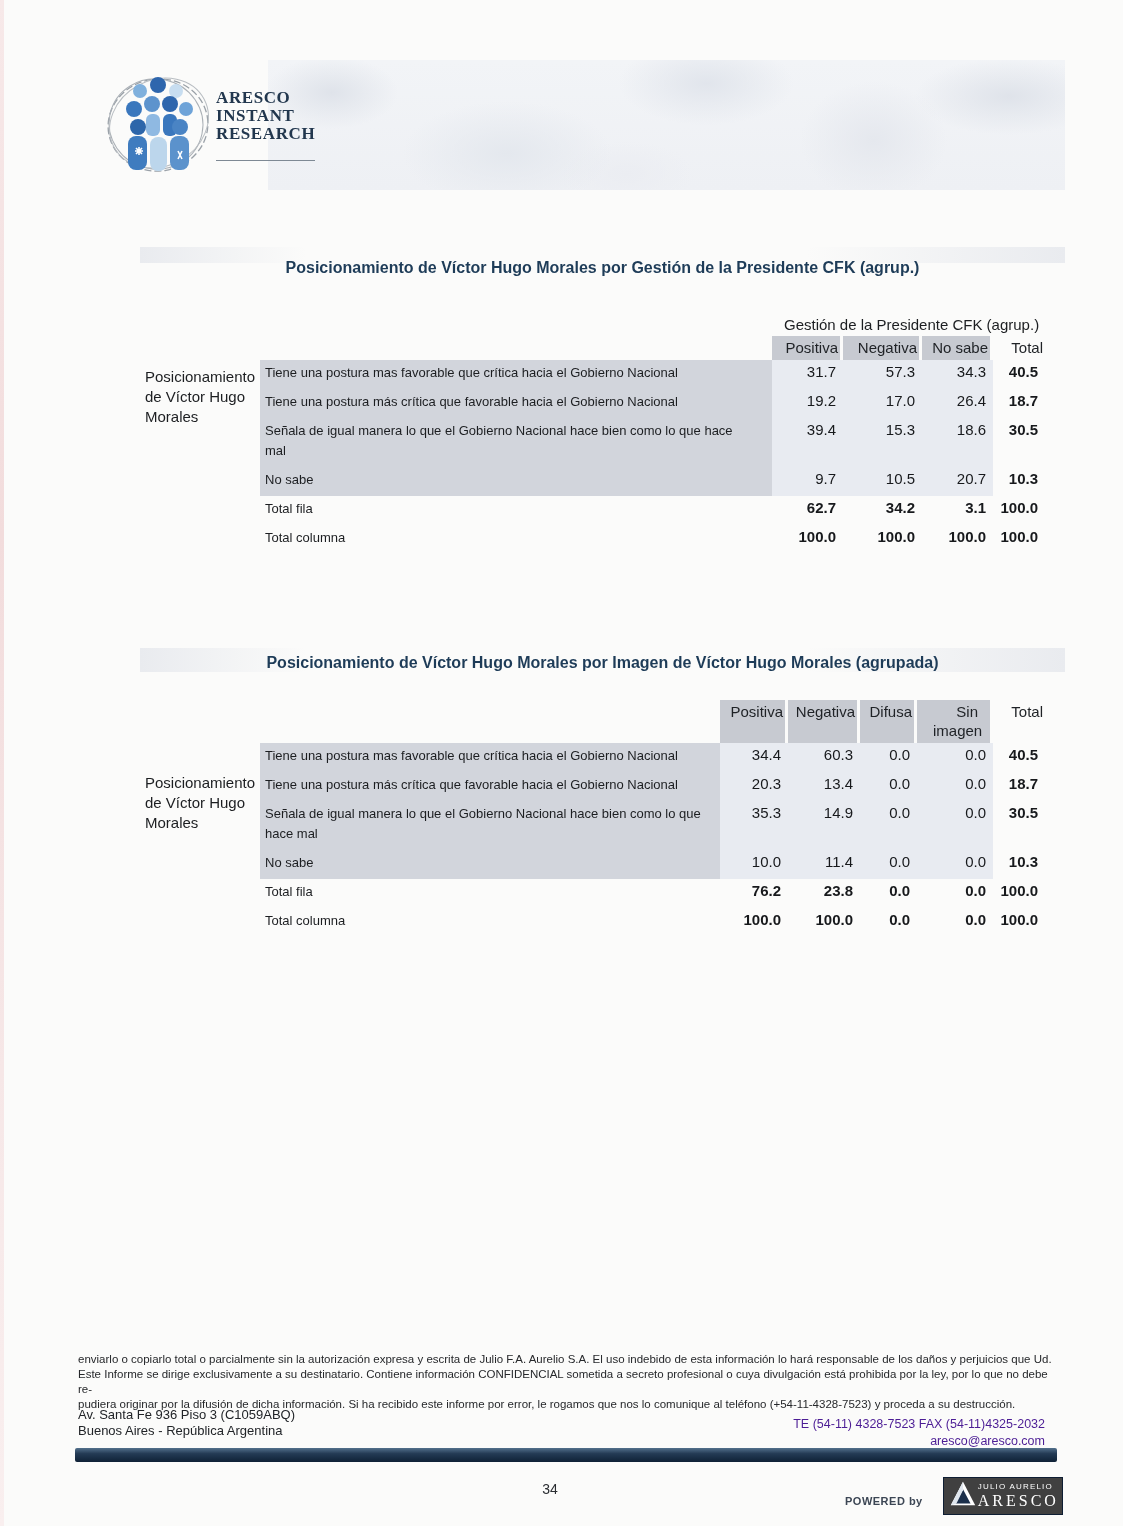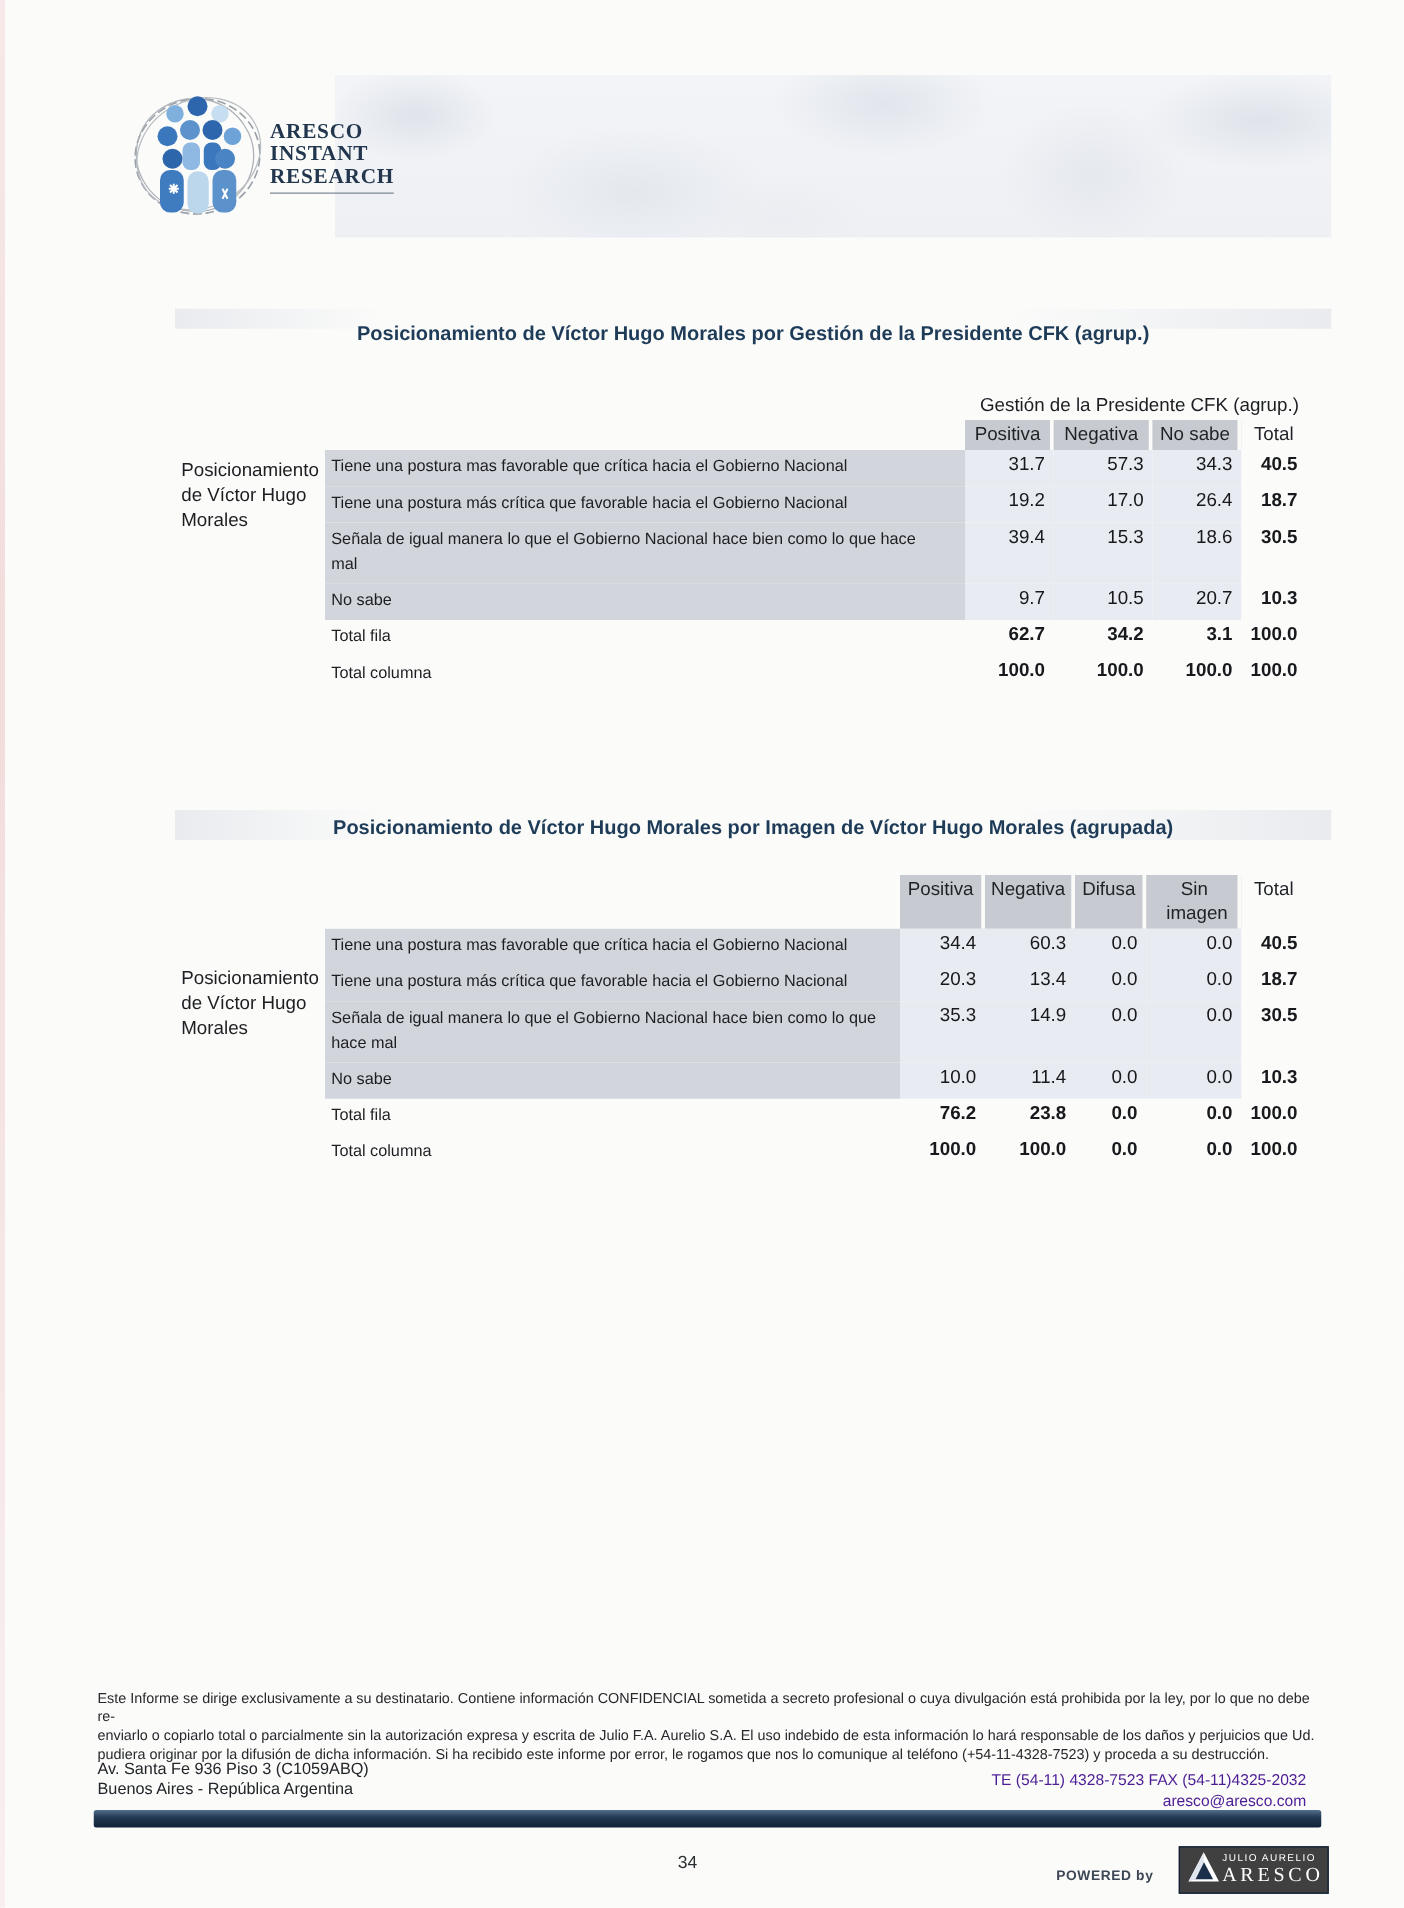--- a/index.html
+++ b/index.html
@@ -32,34 +32,34 @@
       radial-gradient(ellipse 150px 75px at 30% 72%, #e4e8ee 0%, rgba(228,232,238,0) 70%),
       radial-gradient(ellipse 125px 60px at 55% 18%, #e1e5ec 0%, rgba(225,229,236,0) 70%),
       radial-gradient(ellipse 105px 85px at 76% 62%, #e5e8ee 0%, rgba(229,232,238,0) 70%),
       radial-gradient(ellipse 135px 55px at 93% 28%, #dfe3ea 0%, rgba(223,227,234,0) 70%),
       radial-gradient(ellipse 95px 48px at 45% 88%, #ebedf2 0%, rgba(235,237,242,0) 70%),
       linear-gradient(180deg,#f2f4f7,#eef0f4);}
   .logo{position:absolute;left:102px;top:66px;width:220px;height:118px;display:flex;align-items:center;}
   .logo svg{flex:0 0 auto;}
   .logo-text{margin-left:2px;font-family:"Liberation Serif","DejaVu Serif",serif;
     font-weight:700;font-size:17px;line-height:18px;letter-spacing:0.6px;color:#22374e;}
-  .logo-text .l3{border-bottom:1px solid #7e8994;padding-bottom:4px;}
+  .logo-text .l3{border-bottom:1px solid #7e8994;padding-bottom:17px;}
   
   .sec-title{position:absolute;left:140px;width:925px;text-align:center;
     font-size:16px;font-weight:700;color:var(--navy);}
   .sec-title.one{top:259px;}
   .sec-title.two{top:654px;}
   
   .tbl{position:absolute;width:900px;}
   .grid1{display:grid;grid-template-columns:115px 512px 71px 79px 71px 52px;}
   .grid2{display:grid;grid-template-columns:115px 460px 68px 72px 57px 76px 52px;}
   .spanhdr{font-size:15px;color:#1c1e21;padding:2px 0 3px 12px;white-space:nowrap;}
   .g1 .spanhdr{grid-column:3 / 7;}
   .g2 .spanhdr{grid-column:3 / 8;}
-  .colhdr{font-size:15px;text-align:center;background:var(--hdr-gray);
+  .colhdr{font-size:15px;text-align:right;background:var(--hdr-gray);
     padding:2px 2px 3px 2px;border-right:3px solid var(--paper);line-height:19px;}
   .colhdr.last{background:none;border-right:none;}
   .qcell{grid-column:2;background:var(--q-gray);font-size:13px;line-height:20px;
     padding:3px 10px 6px 5px;color:#1c1e21;}
   .qcell .qinner{max-width:486px;}
   .g2row .qcell .qinner{max-width:442px;}
   .qcell.plain{background:none;}
   .num{font-size:15px;text-align:right;padding:3px 7px 0 0;color:#17191c;}
   .num.tint{background:var(--tint);}
   .num.bold{font-weight:700;}
@@ -288,22 +288,22 @@
       </div>
     <div class="num bold">100.0</div>
     <div class="num bold">100.0</div>
     <div class="num bold">0.0</div>
     <div class="num bold">0.0</div>
     <div class="num bold">100.0</div>
   </div>
 </div>
 
 <div class="disclaimer">
+  <div>enviarlo o copiarlo total o parcialmente sin la autorización expresa y escrita de Julio F.A. Aurelio S.A. El uso indebido de esta información lo hará responsable de los daños y perjuicios que Ud.</div>
   <div>Este Informe se dirige exclusivamente a su destinatario. Contiene información CONFIDENCIAL sometida a secreto profesional o cuya divulgación está prohibida por la ley, por lo que no debe re-</div>
-  <div>enviarlo o copiarlo total o parcialmente sin la autorización expresa y escrita de Julio F.A. Aurelio S.A. El uso indebido de esta información lo hará responsable de los daños y perjuicios que Ud.</div>
   <div>pudiera originar por la difusión de dicha información. Si ha recibido este informe por error, le rogamos que nos lo comunique al teléfono (+54-11-4328-7523) y proceda a su destrucción.</div>
 </div>
 
 <div class="address">
   <div>Av. Santa Fe 936  Piso 3 (C1059ABQ)</div>
   <div>Buenos Aires - República Argentina</div>
 </div>
 
 <div class="contact">
   <div>TE (54-11) 4328-7523  FAX (54-11)4325-2032</div>

